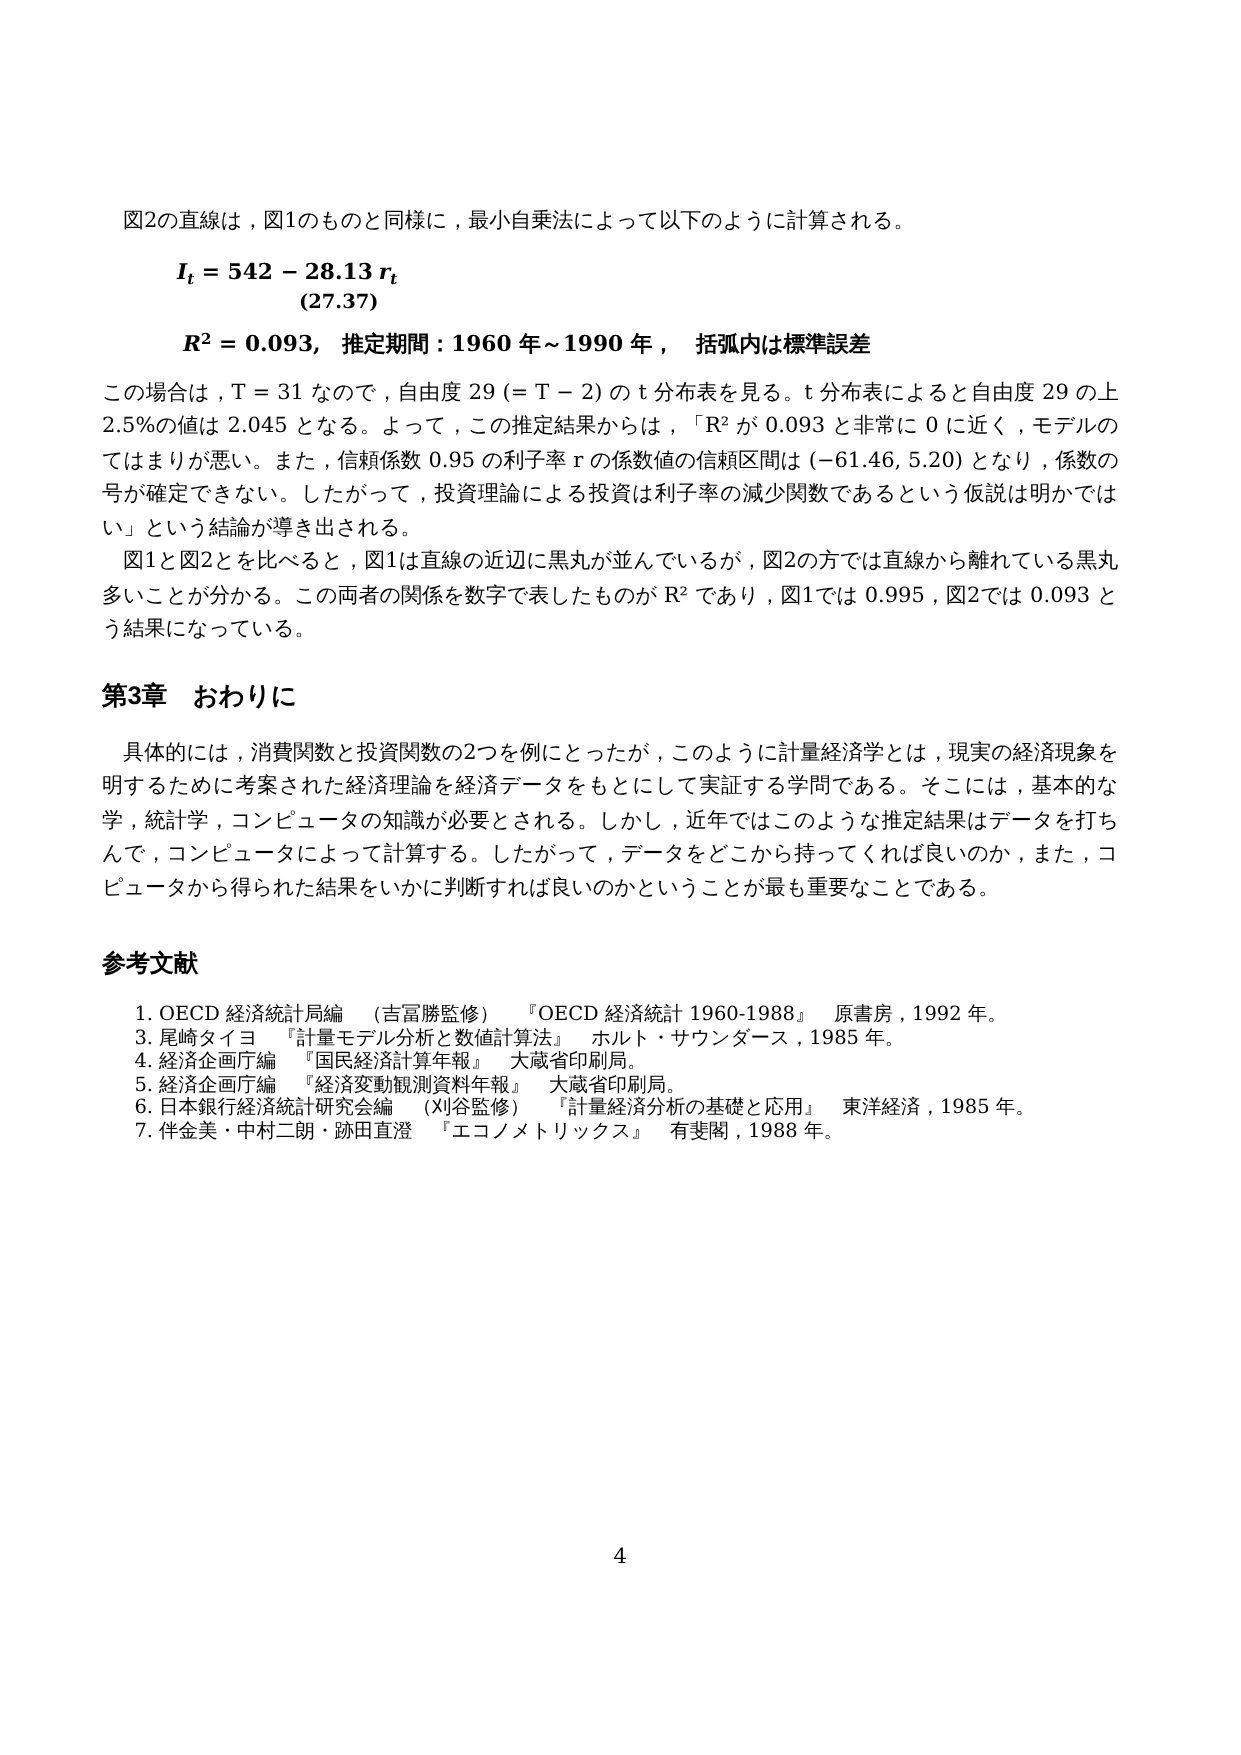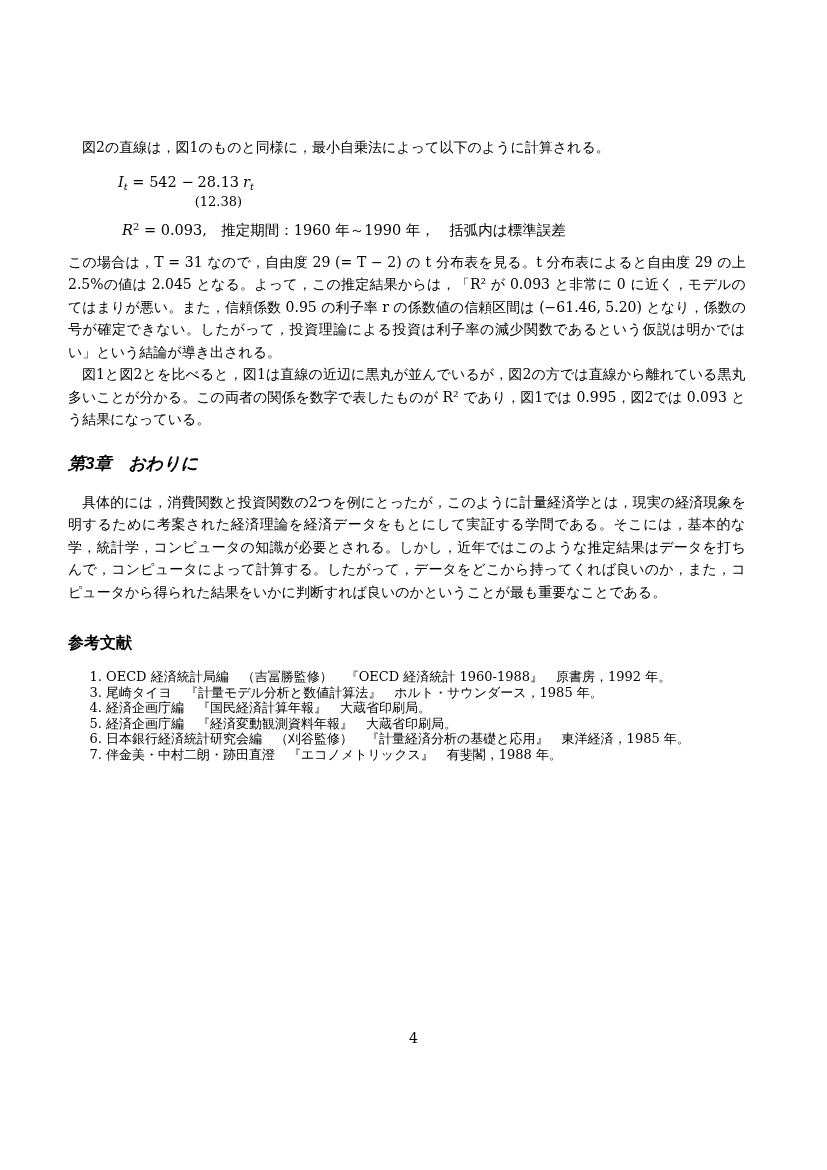--- a/index.html
+++ b/index.html
@@ -27,20 +27,21 @@
   }
   p { margin: 0; }
   .indent { text-indent: 1em; }
 
   
   .eq-block {
     margin: 13px 0 10px 50px;
     text-align: left;
     font-size: 14.5px;
     line-height: 20px;
+    font-weight: bold;
   }
   .mi { font-style: italic; }
   .eq-line1 sub, .eq-line2 sub {
     font-size: 10px;
     vertical-align: -3px;
     font-style: italic;
   }
   .eq-line2 sup { font-size: 10px; vertical-align: 5px; }
   .eq-stack {
     display: inline-block;
@@ -63,22 +64,22 @@
 
   
   h2 {
     font-family: "Liberation Sans", "DejaVu Sans", sans-serif;
     font-weight: bold;
     font-size: 17px;
     line-height: 20px;
     margin: 0;
     text-align: left;
   }
-  .chapter-heading { margin: 23px 0 17px 0; font-style: italic; }
-  .refs-heading    { margin: 30px 0 16px 0; font-size: 16px; }
+  .chapter-heading { margin: 23px 0 17px 0; }
+  .refs-heading    { margin: 30px 0 16px 0; font-size: 16px; font-family: Liberation Mono, monospace; }
 
   .para-block { margin-top: 11px; }
 
   
   ol.refs {
     list-style: none;
     margin: 0;
     padding: 0 0 0 16px;
     font-size: 13px;
     line-height: 15.5px;
@@ -103,21 +104,21 @@
 </style>
 </head>
 <body>
 
 <div class="page">
   <div class="content">
 
     <p class="indent">図2の直線は，図1のものと同様に，最小自乗法によって以下のように計算される。</p>
 
     <div class="eq-block">
-      <div class="eq-line1"><span class="mi">I</span><sub>t</sub><span> = 542 −</span><span class="eq-stack"><span>28.13</span><span class="eq-se">(12.38)</span></span><span class="mi">r</span><sub>t</sub></div>
+      <div class="eq-line1"><span class="mi">I</span><sub>t</sub><span> = 542 −</span><span class="eq-stack"><span>28.13</span><span class="eq-se">(27.37)</span></span><span class="mi">r</span><sub>t</sub></div>
       <div class="eq-line2"><span class="mi">R</span><sup>2</sup><span> = 0.093,　推定期間：1960 年～1990 年，　括弧内は標準誤差</span></div>
     </div>
 
     <p class="para-block">この場合は，T = 31 なので，自由度 29 (= T − 2) の t 分布表を見る。t 分布表によると自由度 29 の上側 2.5%の値は 2.045 となる。よって，この推定結果からは，「R² が 0.093 と非常に 0 に近く，モデルの当てはまりが悪い。また，信頼係数 0.95 の利子率 r の係数値の信頼区間は (−61.46, 5.20) となり，係数の符号が確定できない。したがって，投資理論による投資は利子率の減少関数であるという仮説は明かではない」という結論が導き出される。</p>
 
     <p class="indent">図1と図2とを比べると，図1は直線の近辺に黒丸が並んでいるが，図2の方では直線から離れている黒丸が多いことが分かる。この両者の関係を数字で表したものが R² であり，図1では 0.995，図2では 0.093 という結果になっている。</p>
 
     <h2 class="chapter-heading">第3章　おわりに</h2>
 
     <p class="indent">具体的には，消費関数と投資関数の2つを例にとったが，このように計量経済学とは，現実の経済現象を説明するために考案された経済理論を経済データをもとにして実証する学問である。そこには，基本的な数学，統計学，コンピュータの知識が必要とされる。しかし，近年ではこのような推定結果はデータを打ち込んで，コンピュータによって計算する。したがって，データをどこから持ってくれば良いのか，また，コンピュータから得られた結果をいかに判断すれば良いのかということが最も重要なことである。</p>

